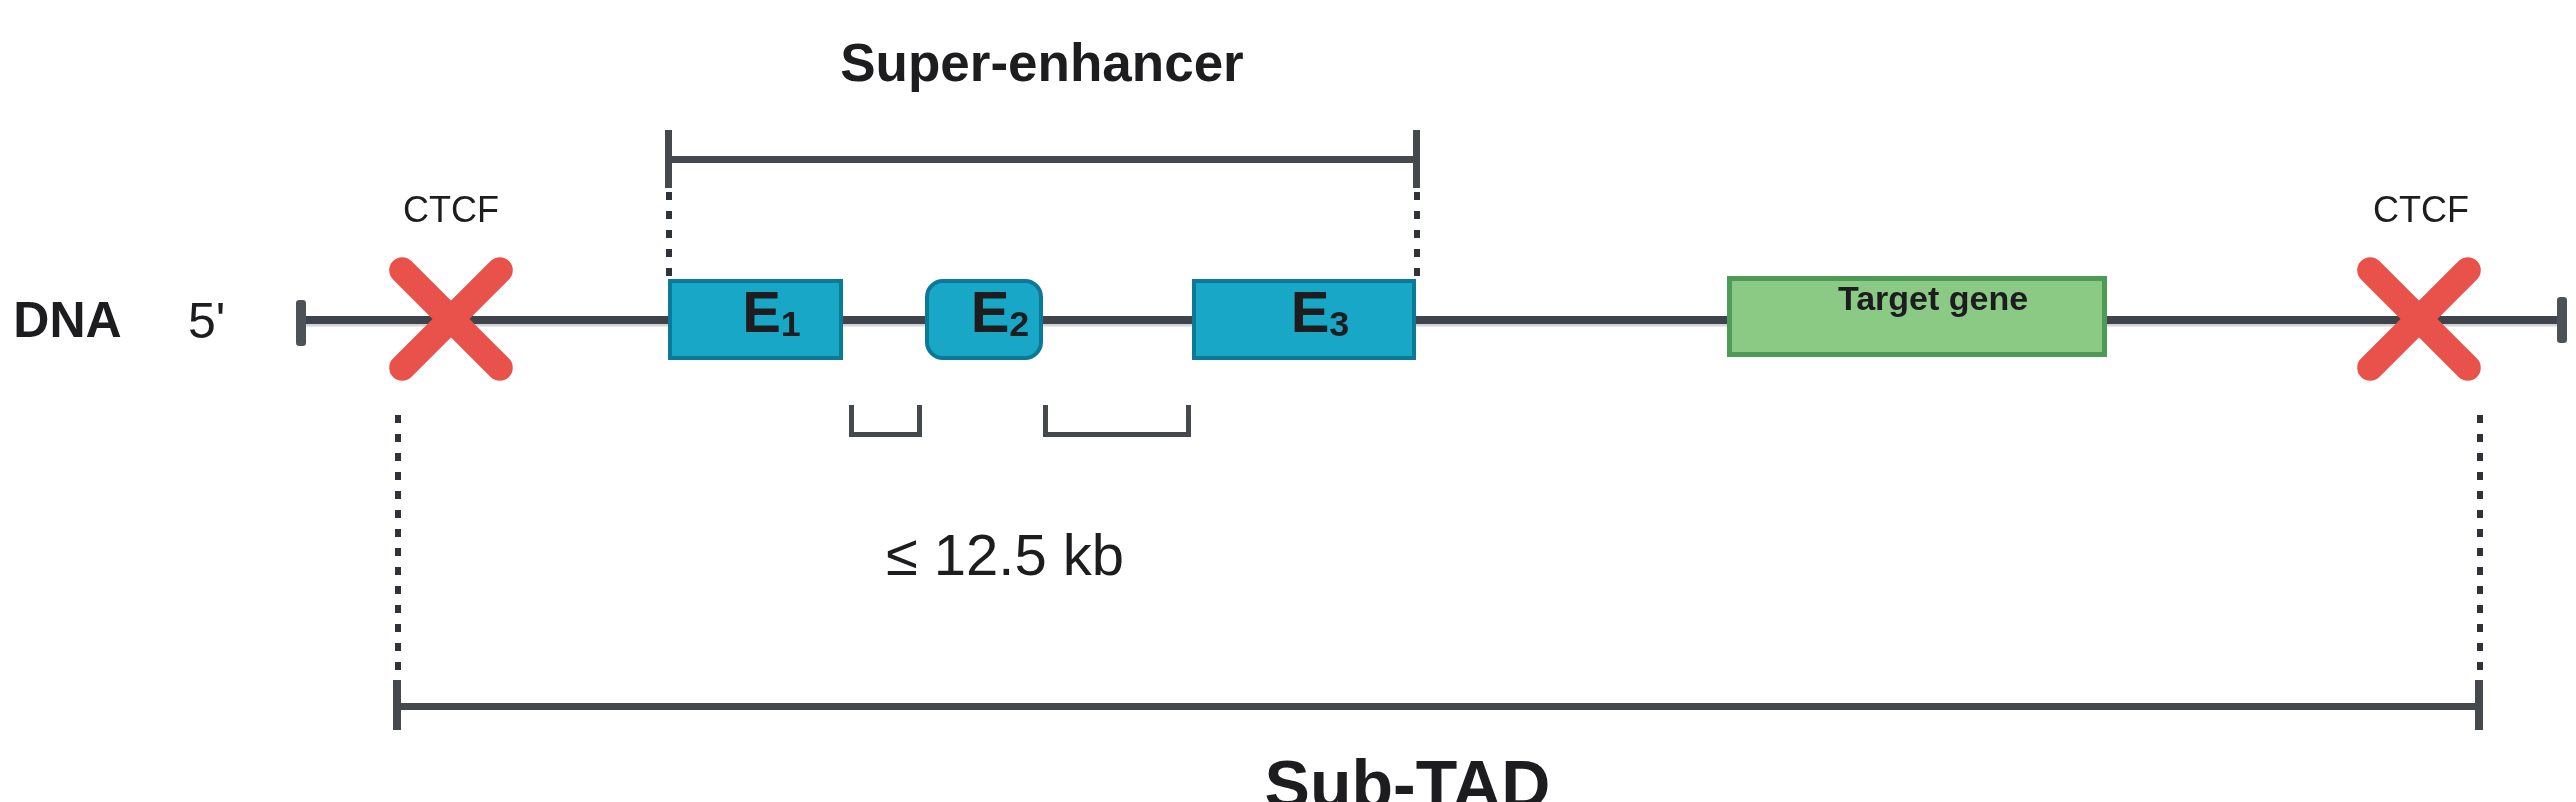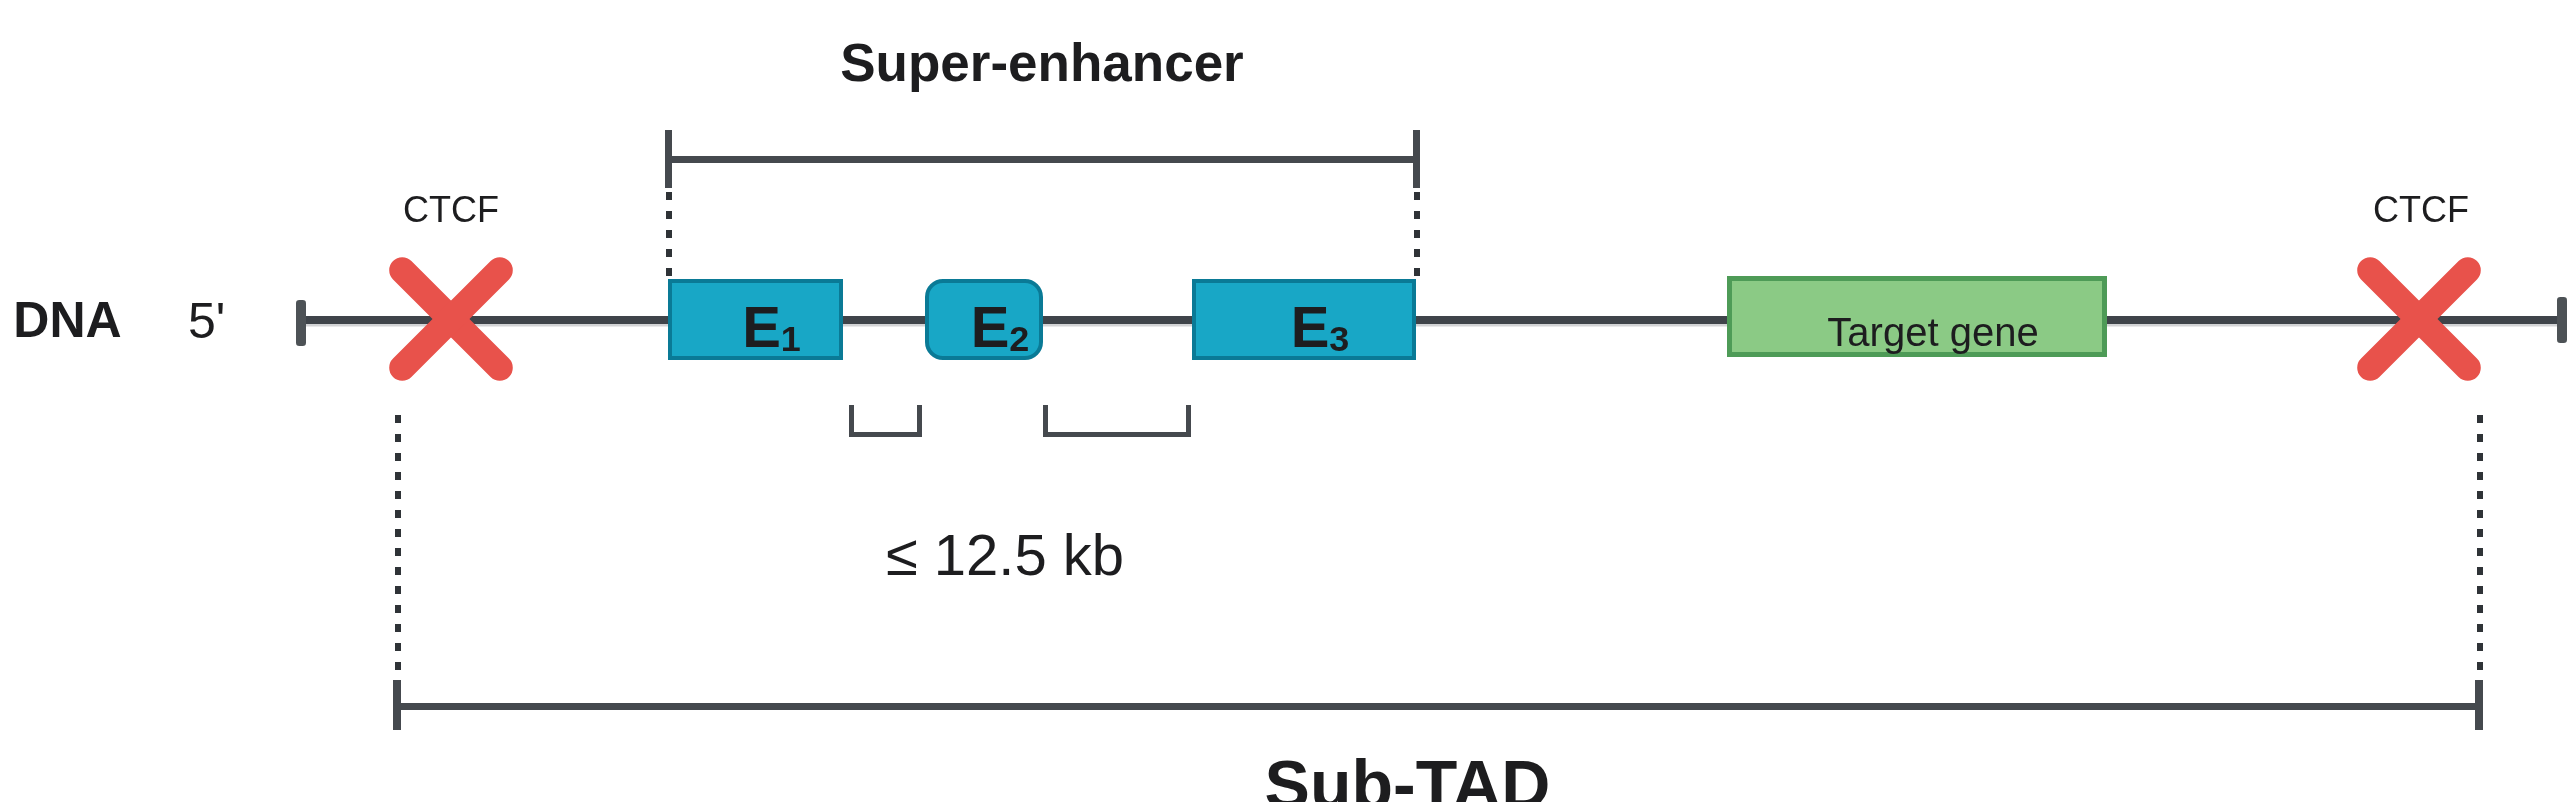--- a/index.html
+++ b/index.html
@@ -51,29 +51,29 @@
 
   
   .dna-label{left:13.3px;top:266px;font-size:50px;font-weight:700;z-index:4;}
   .five-prime{left:188px;top:267px;font-size:50px;z-index:4;}
   .dna-line{left:301px;top:288px;width:2261px;height:8.3px;background:var(--dna-line);box-shadow:0 2.5px 0 rgba(125,130,135,.35);z-index:1;}
   .dna-end-tick{width:10px;height:46px;background:var(--tick-gray);border-radius:3.3px;z-index:2;}
   .dna-end-tick.left{left:296px;top:272px;}
   .dna-end-tick.right{left:2557px;top:269px;}
 
   
-  .box{display:flex;align-items:flex-end;justify-content:center;box-sizing:border-box;z-index:2;padding-left:32px;}
+  .box{display:flex;align-items:flex-start;justify-content:center;box-sizing:border-box;z-index:2;padding-left:32px;}
   .enhancer{top:251px;height:81px;background:var(--enhancer-fill);border:4.2px solid var(--enhancer-border);}
   .enhancer.e1{left:668px;width:175px;}
   .enhancer.e2{left:925px;width:118px;border-radius:18px;}
   .enhancer.e3{left:1192px;width:224px;}
   .enh-label{font-size:58px;font-weight:700;line-height:1;}
   .enh-label sub{font-size:0.62em;line-height:1;position:relative;top:0.12em;vertical-align:baseline;}
   .gene{left:1727px;top:248px;width:380px;height:81px;background:var(--gene-fill);border:5px solid var(--gene-border);}
-  .gene-label{font-size:40px;line-height:1;}
+  .gene-label{font-size:34px;line-height:1;font-weight:bold;}
 
   
   .gap-bracket{top:377px;height:32px;box-sizing:border-box;border-left:5.8px solid var(--bracket-gray);border-right:5.8px solid var(--bracket-gray);border-bottom:5.8px solid var(--bracket-gray);z-index:2;}
   .gap-bracket.g1{left:849px;width:73px;}
   .gap-bracket.g2{left:1043px;width:148px;}
   .distance-label{left:868px;top:497px;width:274px;font-size:58px;z-index:4;}
 
   
   .tad-drop.left{left:395px;top:387px;height:263px;}
   .tad-drop.right{left:2477px;top:387px;height:258px;}

